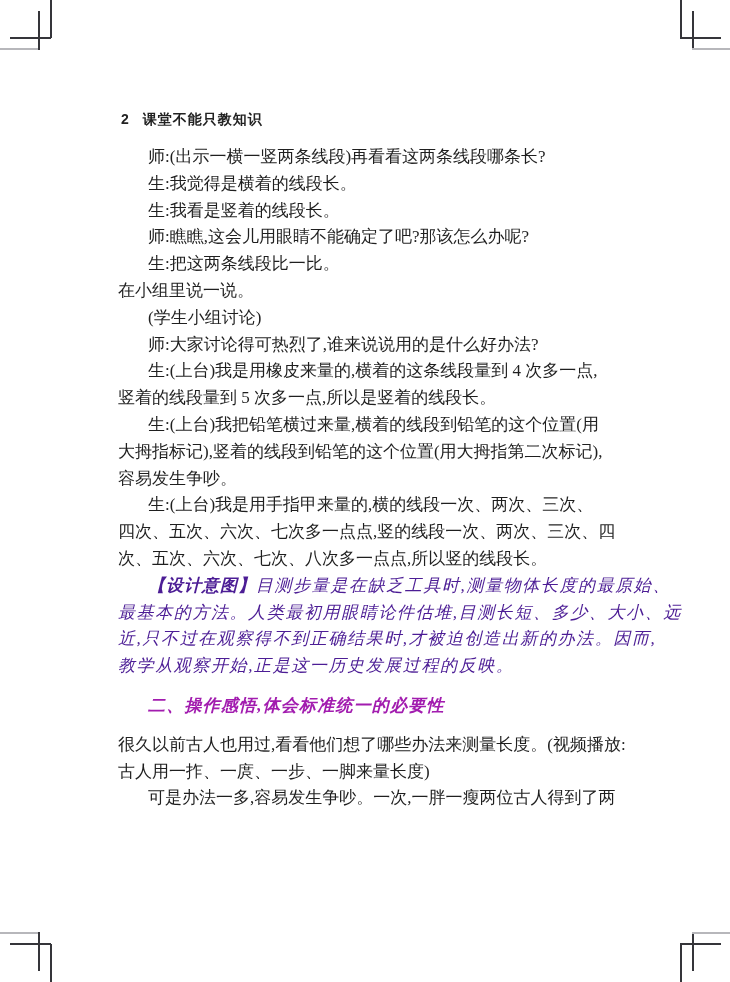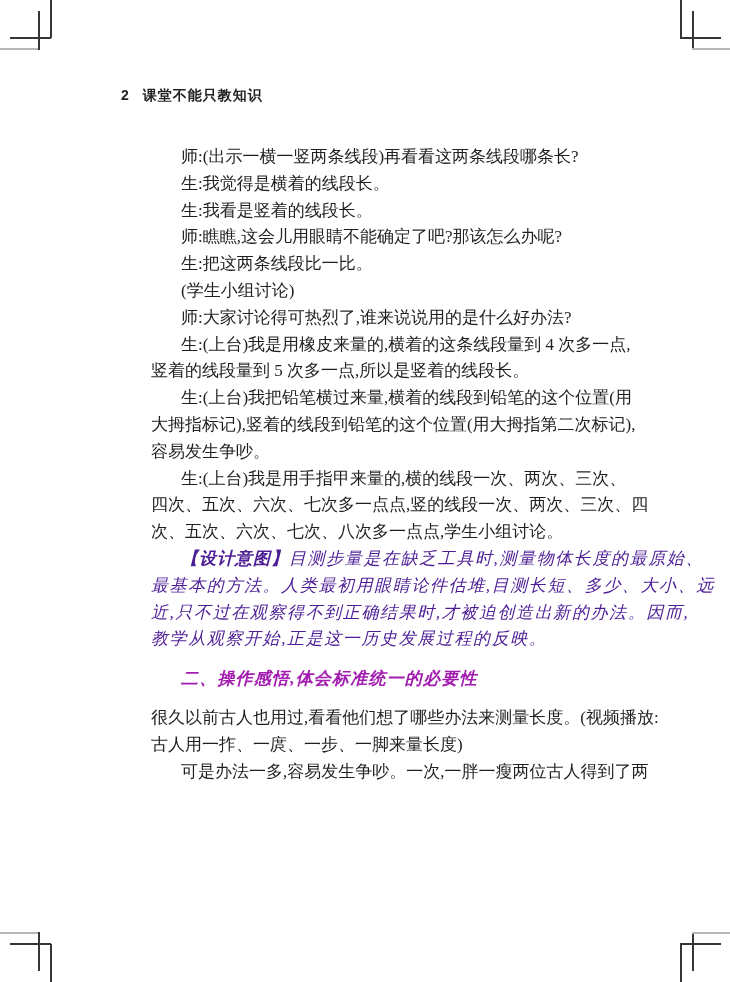--- a/index.html
+++ b/index.html
@@ -15,27 +15,26 @@
   .mark{position:absolute;background:#35353a;}
   .mark.light{background:#b7b7bb;}
   
   .running-header{
     position:absolute;left:121px;top:87px;
     font-family:"Liberation Sans","DejaVu Sans",sans-serif;
     font-size:14px;color:#222;display:flex;align-items:baseline;
     letter-spacing:1px;
   }
   .running-header .pagenum{margin-right:13px;font-weight:bold;}
-  .running-header .title{font-weight:bold;}
+  .running-header .title{font-weight:bold;margin-top:24px;}
   
   .text-body{
     position:absolute;left:118px;top:144px;width:496px;
     font-size:17px;line-height:26.8px;
     text-align:left;
-    margin-left:33px;
   }
   .line{white-space:nowrap;}
   .line.indent{padding-left:30px;}
   .line.kai{
     font-style:italic;
     letter-spacing:1.6px;
     color:#4c1d95;
   }
   .kai-label{font-weight:bold;font-style:italic;letter-spacing:1px;}
   .line.heading{
@@ -75,30 +74,31 @@
     <span class="pagenum">2</span>
     <span class="title">课堂不能只教知识</span>
   </div>
 
   <div class="text-body">
       <div class="line indent"><span>师:(出示一横一竖两条线段)再看看这两条线段哪条长?</span></div>
       <div class="line indent"><span>生:我觉得是横着的线段长。</span></div>
       <div class="line indent"><span>生:我看是竖着的线段长。</span></div>
       <div class="line indent"><span>师:瞧瞧,这会儿用眼睛不能确定了吧?那该怎么办呢?</span></div>
       <div class="line indent"><span>生:把这两条线段比一比。</span></div>
+      <div class="line"><span>在小组里说一说。</span></div>
       <div class="line indent"><span>(学生小组讨论)</span></div>
       <div class="line indent"><span>师:大家讨论得可热烈了,谁来说说用的是什么好办法?</span></div>
       <div class="line indent"><span>生:(上台)我是用橡皮来量的,横着的这条线段量到 4 次多一点,</span></div>
       <div class="line"><span>竖着的线段量到 5 次多一点,所以是竖着的线段长。</span></div>
       <div class="line indent"><span>生:(上台)我把铅笔横过来量,横着的线段到铅笔的这个位置(用</span></div>
       <div class="line"><span>大拇指标记),竖着的线段到铅笔的这个位置(用大拇指第二次标记),</span></div>
       <div class="line"><span>容易发生争吵。</span></div>
       <div class="line indent"><span>生:(上台)我是用手指甲来量的,横的线段一次、两次、三次、</span></div>
       <div class="line"><span>四次、五次、六次、七次多一点点,竖的线段一次、两次、三次、四</span></div>
-      <div class="line"><span>次、五次、六次、七次、八次多一点点,学生小组讨论。</span></div>
+      <div class="line"><span>次、五次、六次、七次、八次多一点点,所以竖的线段长。</span></div>
       <div class="line indent kai"><span class="kai-label">【设计意图】</span><span>目测步量是在缺乏工具时,测量物体长度的最原始、</span></div>
       <div class="line kai"><span>最基本的方法。人类最初用眼睛论件估堆,目测长短、多少、大小、远</span></div>
       <div class="line kai"><span>近,只不过在观察得不到正确结果时,才被迫创造出新的办法。因而,</span></div>
       <div class="line kai"><span>教学从观察开始,正是这一历史发展过程的反映。</span></div>
       <div class="line indent heading"><span>二、操作感悟,体会标准统一的必要性</span></div>
       <div class="line"><span>很久以前古人也用过,看看他们想了哪些办法来测量长度。(视频播放:</span></div>
       <div class="line"><span>古人用一拃、一庹、一步、一脚来量长度)</span></div>
       <div class="line indent"><span>可是办法一多,容易发生争吵。一次,一胖一瘦两位古人得到了两</span></div>
     </div>
 

